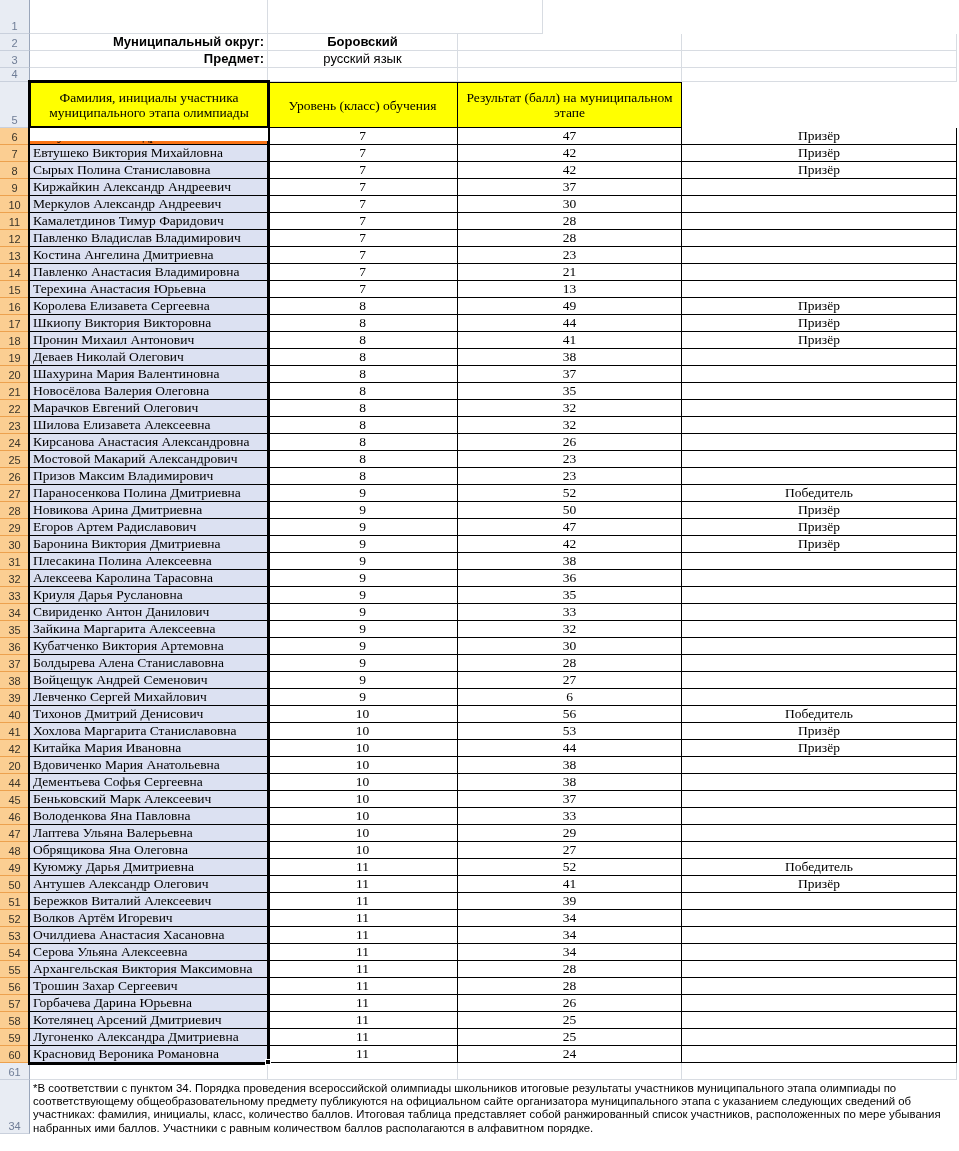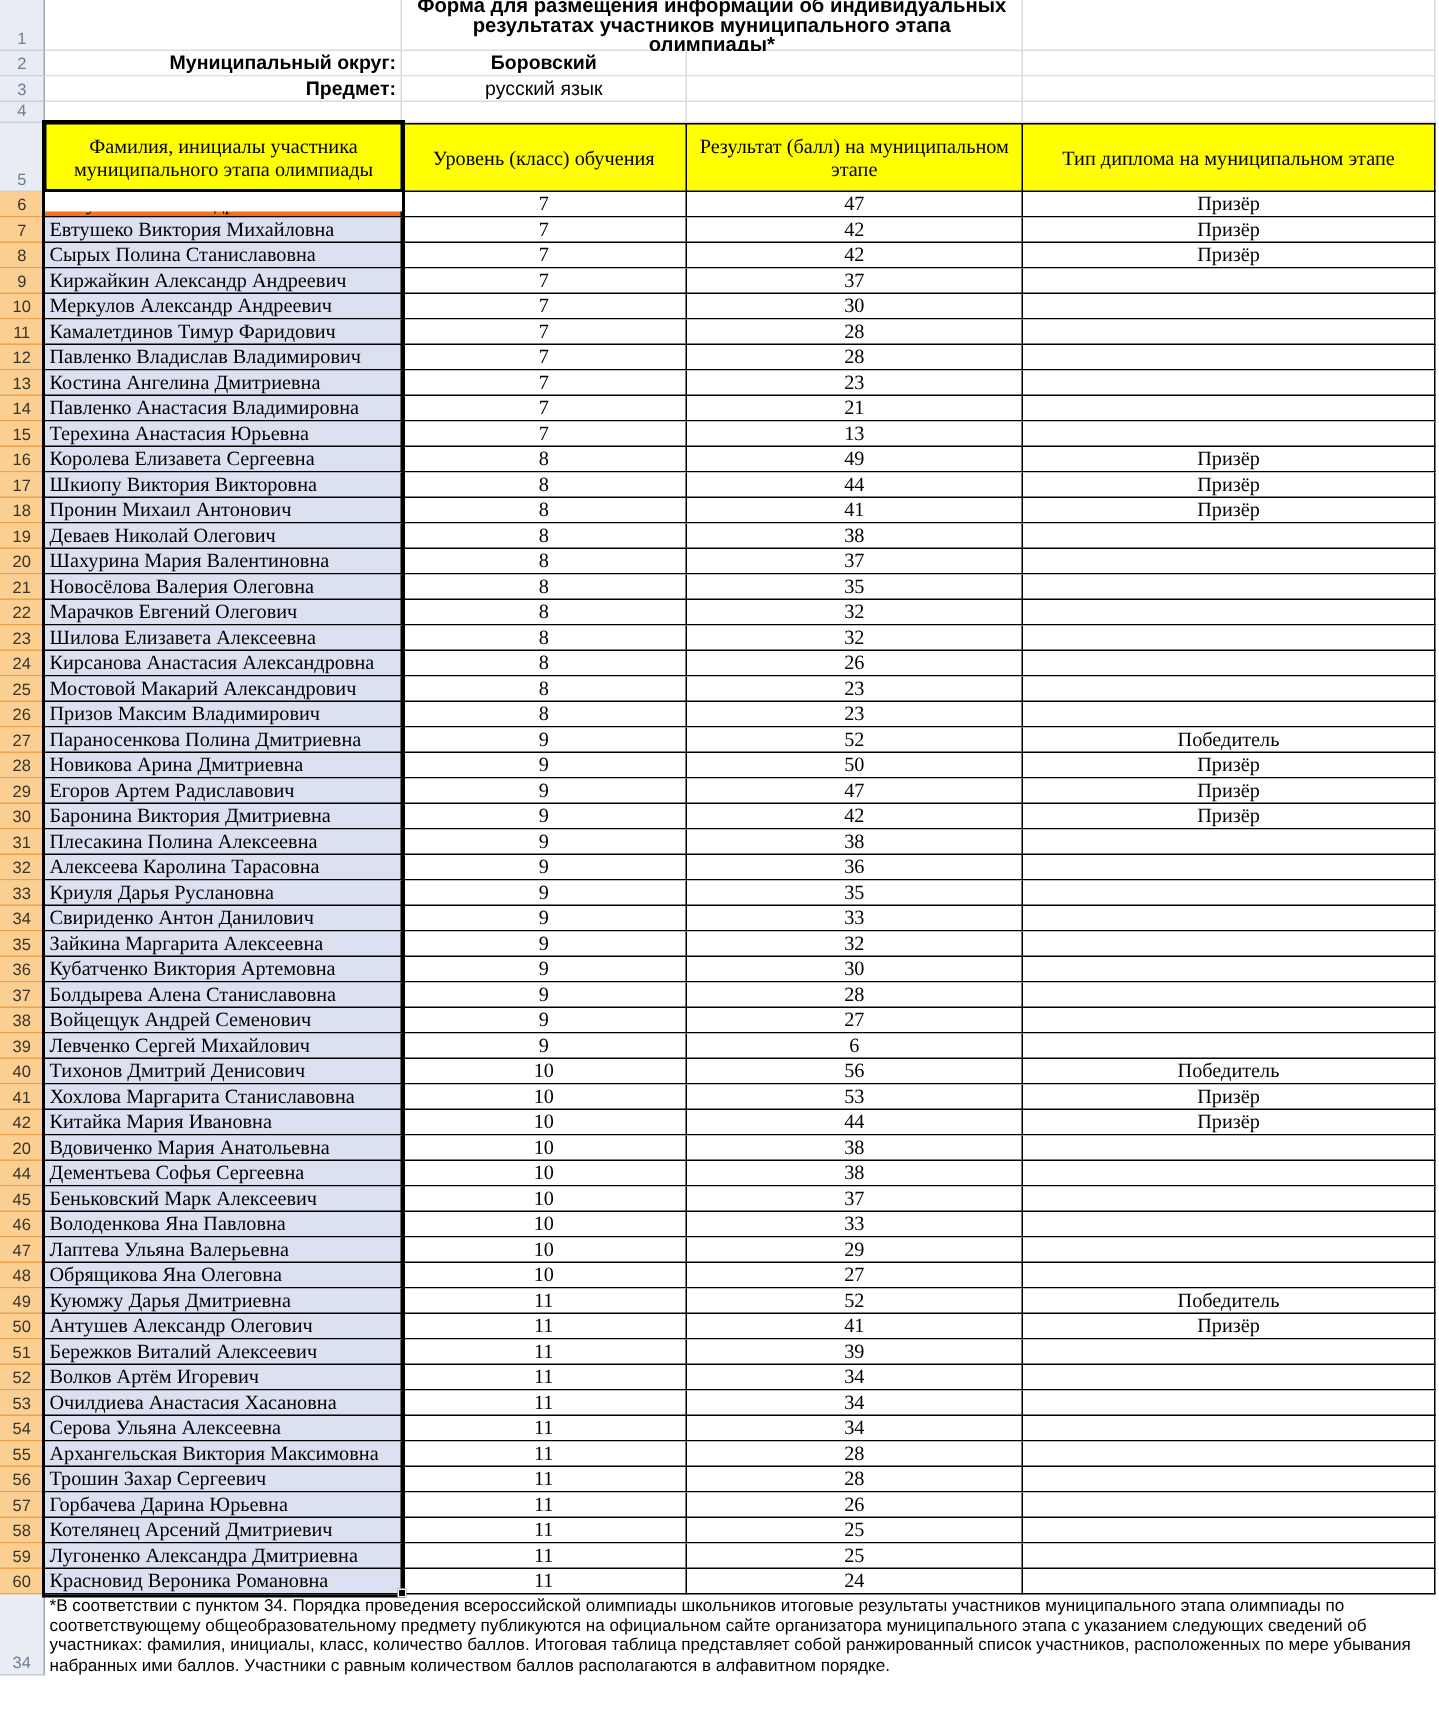--- a/index.html
+++ b/index.html
@@ -55,23 +55,20 @@
   .fill-handle{position:absolute;left:265px;top:1059px;width:6px;height:6px;background:#000;border:1px solid #fff;}
 </style>
 </head>
 <body>
 
 <div class="sheet">
 
   <div class="row r1">
     <div class="gutter g-top">1</div>
     <div class="cA t-cell"></div>
-    <div class="cBC t-cell title-cell">
-      <div class="title-text">Форма для размещения информации об индивидуальных результатах участников муниципального этапа олимпиады*</div>
-    </div>
     <div class="cD t-cell"></div>
   </div>
 
   <div class="row r2">
     <div class="gutter g-top">2</div>
     <div class="cA t-cell label-cell">Муниципальный округ:</div>
     <div class="cB t-cell value-cell bold">Боровский</div>
     <div class="cC t-cell"></div>
     <div class="cD t-cell"></div>
   </div>
@@ -90,21 +87,20 @@
     <div class="cB t-cell"></div>
     <div class="cC t-cell"></div>
     <div class="cD t-cell"></div>
   </div>
 
   <div class="row r5">
     <div class="gutter g-top">5</div>
     <div class="cA h-cell h-first">Фамилия, инициалы участника муниципального этапа олимпиады</div>
     <div class="cB h-cell">Уровень (класс) обучения</div>
     <div class="cC h-cell">Результат (балл) на муниципальном этапе</div>
-    <div class="cD h-cell">Тип диплома на муниципальном этапе</div>
   </div>
 
   <div id="data-rows">
       <div class="row data-row active-row">
         <div class="gutter g-sel">6</div>
         <div class="cA d-cell d-name">Макухина Александра Михайловна</div>
         <div class="cB d-cell d-num">7</div>
         <div class="cC d-cell d-num">47</div>
         <div class="cD d-cell d-dip">Призёр</div>
       </div>
@@ -481,20 +477,27 @@
       </div>
       <div class="row data-row">
         <div class="gutter g-sel">60</div>
         <div class="cA d-cell d-name">Красновид Вероника Романовна</div>
         <div class="cB d-cell d-num">11</div>
         <div class="cC d-cell d-num">24</div>
         <div class="cD d-cell d-dip"></div>
       </div>
     </div>
 
+  <div class="row r61">
+    <div class="gutter g-top">61</div>
+    <div class="cA e-cell"></div>
+    <div class="cB e-cell"></div>
+    <div class="cC e-cell"></div>
+    <div class="cD e-cell"></div>
+  </div>
 
   <div class="row r63">
     <div class="gutter g-top">34</div>
     <div class="footnote">*В соответствии с пунктом 34. Порядка проведения всероссийской олимпиады школьников итоговые результаты участников муниципального  этапа олимпиады  по соответствующему общеобразовательному предмету публикуются на официальном сайте организатора муниципального этапа с указанием следующих сведений об участниках: фамилия, инициалы, класс, количество баллов. Итоговая таблица представляет собой ранжированный список участников, расположенных по мере убывания набранных ими баллов. Участники с равным количеством баллов располагаются в алфавитном порядке.</div>
   </div>
 
   <div class="sel-a5-bottom"></div>
   <div class="sel-overlay"></div>
   <div class="fill-handle"></div>
 

